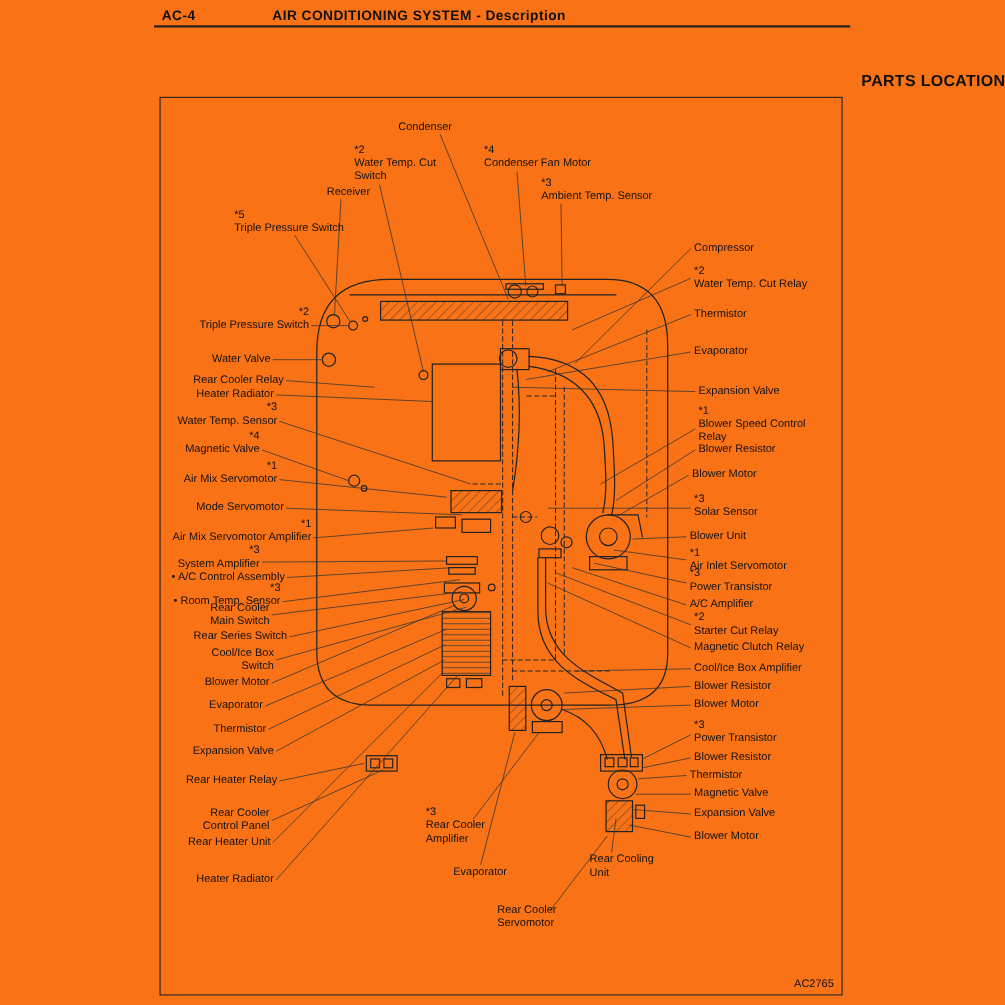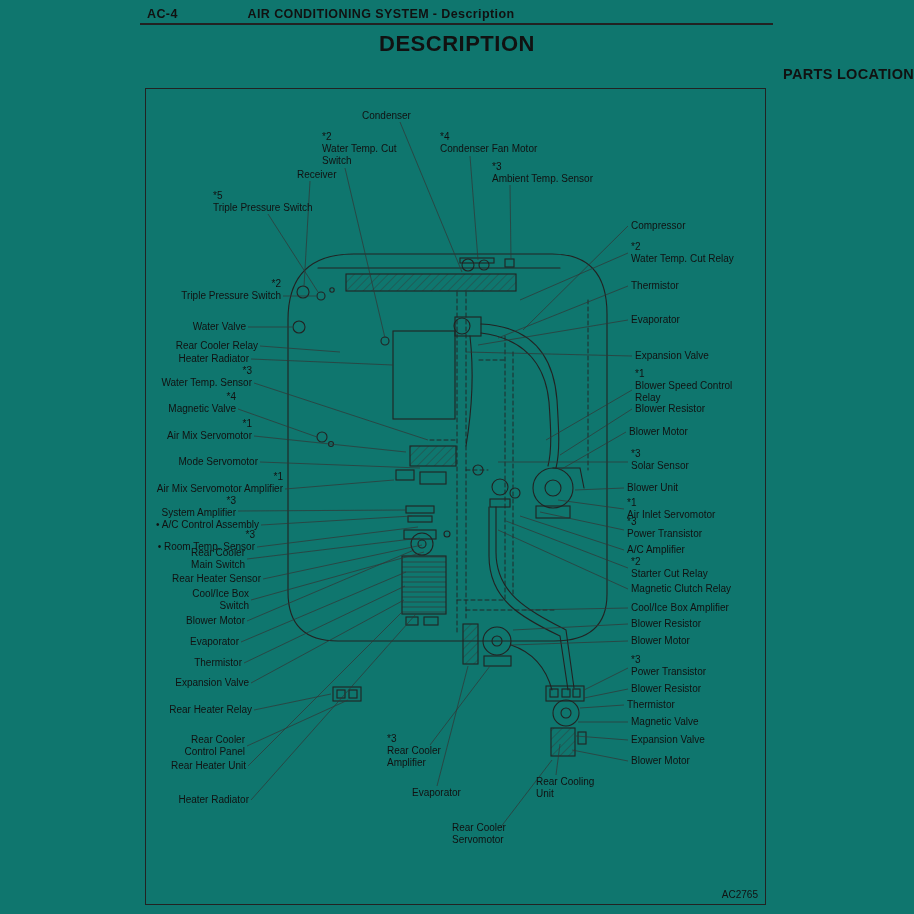--- a/index.html
+++ b/index.html
@@ -1,16 +1,16 @@
 <!DOCTYPE html>
 <html><head>
 <meta charset="utf-8">
 <style>
   html,body{margin:0;padding:0;background:#fff;}
-  .page{position:relative;width:914px;height:914px;background:#0f766e;overflow:hidden;
+  .page{position:relative;width:914px;height:914px;background:#f97316;overflow:hidden;
         font-family:"Liberation Sans",sans-serif;color:#111;}
   .hdr-left{position:absolute;left:147px;top:7px;font-size:12.5px;font-weight:bold;letter-spacing:.4px;}
   .hdr-center{position:absolute;left:0;top:7px;width:762px;text-align:center;font-size:12.5px;font-weight:bold;letter-spacing:.4px;}
   .hdr-rule{position:absolute;left:140px;top:23px;width:633px;height:2px;background:#222;}
   .pg-title{position:absolute;left:0;top:31px;width:914px;text-align:center;font-size:22px;font-weight:bold;letter-spacing:.5px;}
   .pg-subtitle{position:absolute;left:0;top:66px;width:914px;text-align:right;font-size:14.5px;font-weight:bold;letter-spacing:.3px;}
   .fig-box{position:absolute;left:145px;top:88px;width:621px;height:817px;border:1.6px solid #222;box-sizing:border-box;}
   svg.art{position:absolute;left:0;top:0;width:914px;height:914px;}
   #labels-layer{position:absolute;left:0;top:0;width:914px;height:914px;}
   .dlabel{position:absolute;font-size:10px;line-height:1.18;white-space:pre-line;color:#111;}
@@ -18,21 +18,20 @@
   .notes{position:absolute;left:598px;top:800px;font-size:10px;line-height:1.26;}
   .figcode{position:absolute;left:758px;top:889px;transform:translateX(-100%);font-size:10px;text-align:right;}
 </style>
 </head>
 <body>
 
 <div class="page">
   <span class="hdr-left">AC-4</span>
   <span class="hdr-center">AIR CONDITIONING SYSTEM  -  Description</span>
   <div class="hdr-rule"></div>
-  <div class="pg-title">DESCRIPTION</div>
   <div class="pg-subtitle">PARTS LOCATION</div>
 
   <div class="fig-box"></div>
 
   <svg class="art" viewBox="0 0 914 914">
     <defs>
       <pattern id="hatch" width="6" height="6" patternUnits="userSpaceOnUse" patternTransform="rotate(45)">
         <line x1="0" y1="0" x2="0" y2="6" stroke="#333" stroke-width="0.8"></line>
       </pattern>
       <pattern id="hlines" width="6" height="5" patternUnits="userSpaceOnUse">
@@ -230,21 +229,21 @@
       <div class="dlabel r" style="left: 258px; top: 456px;">Mode Servomotor</div>
       <div class="dlabel r" style="left: 283px; top: 471px;">*1
 Air Mix Servomotor Amplifier</div>
       <div class="dlabel r" style="left: 236px; top: 495px;">*3
 System Amplifier</div>
       <div class="dlabel r" style="left: 259px; top: 519px;">• A/C Control Assembly</div>
       <div class="dlabel r" style="left: 255px; top: 529px;">*3
 • Room Temp. Sensor</div>
       <div class="dlabel r" style="left: 245px; top: 547px;">Rear Cooler
 Main Switch</div>
-      <div class="dlabel r" style="left: 261px; top: 573px;">Rear Heater Sensor</div>
+      <div class="dlabel r" style="left: 261px; top: 573px;">Rear Series Switch</div>
       <div class="dlabel r" style="left: 249px; top: 588px;">Cool/Ice Box
 Switch</div>
       <div class="dlabel r" style="left: 245px; top: 615px;">Blower Motor</div>
       <div class="dlabel r" style="left: 239px; top: 636px;">Evaporator</div>
       <div class="dlabel r" style="left: 242px; top: 657px;">Thermistor</div>
       <div class="dlabel r" style="left: 249px; top: 677px;">Expansion Valve</div>
       <div class="dlabel r" style="left: 252px; top: 704px;">Rear Heater Relay</div>
       <div class="dlabel r" style="left: 245px; top: 734px;">Rear Cooler
 Control Panel</div>
       <div class="dlabel r" style="left: 246px; top: 760px;">Rear Heater Unit</div>

